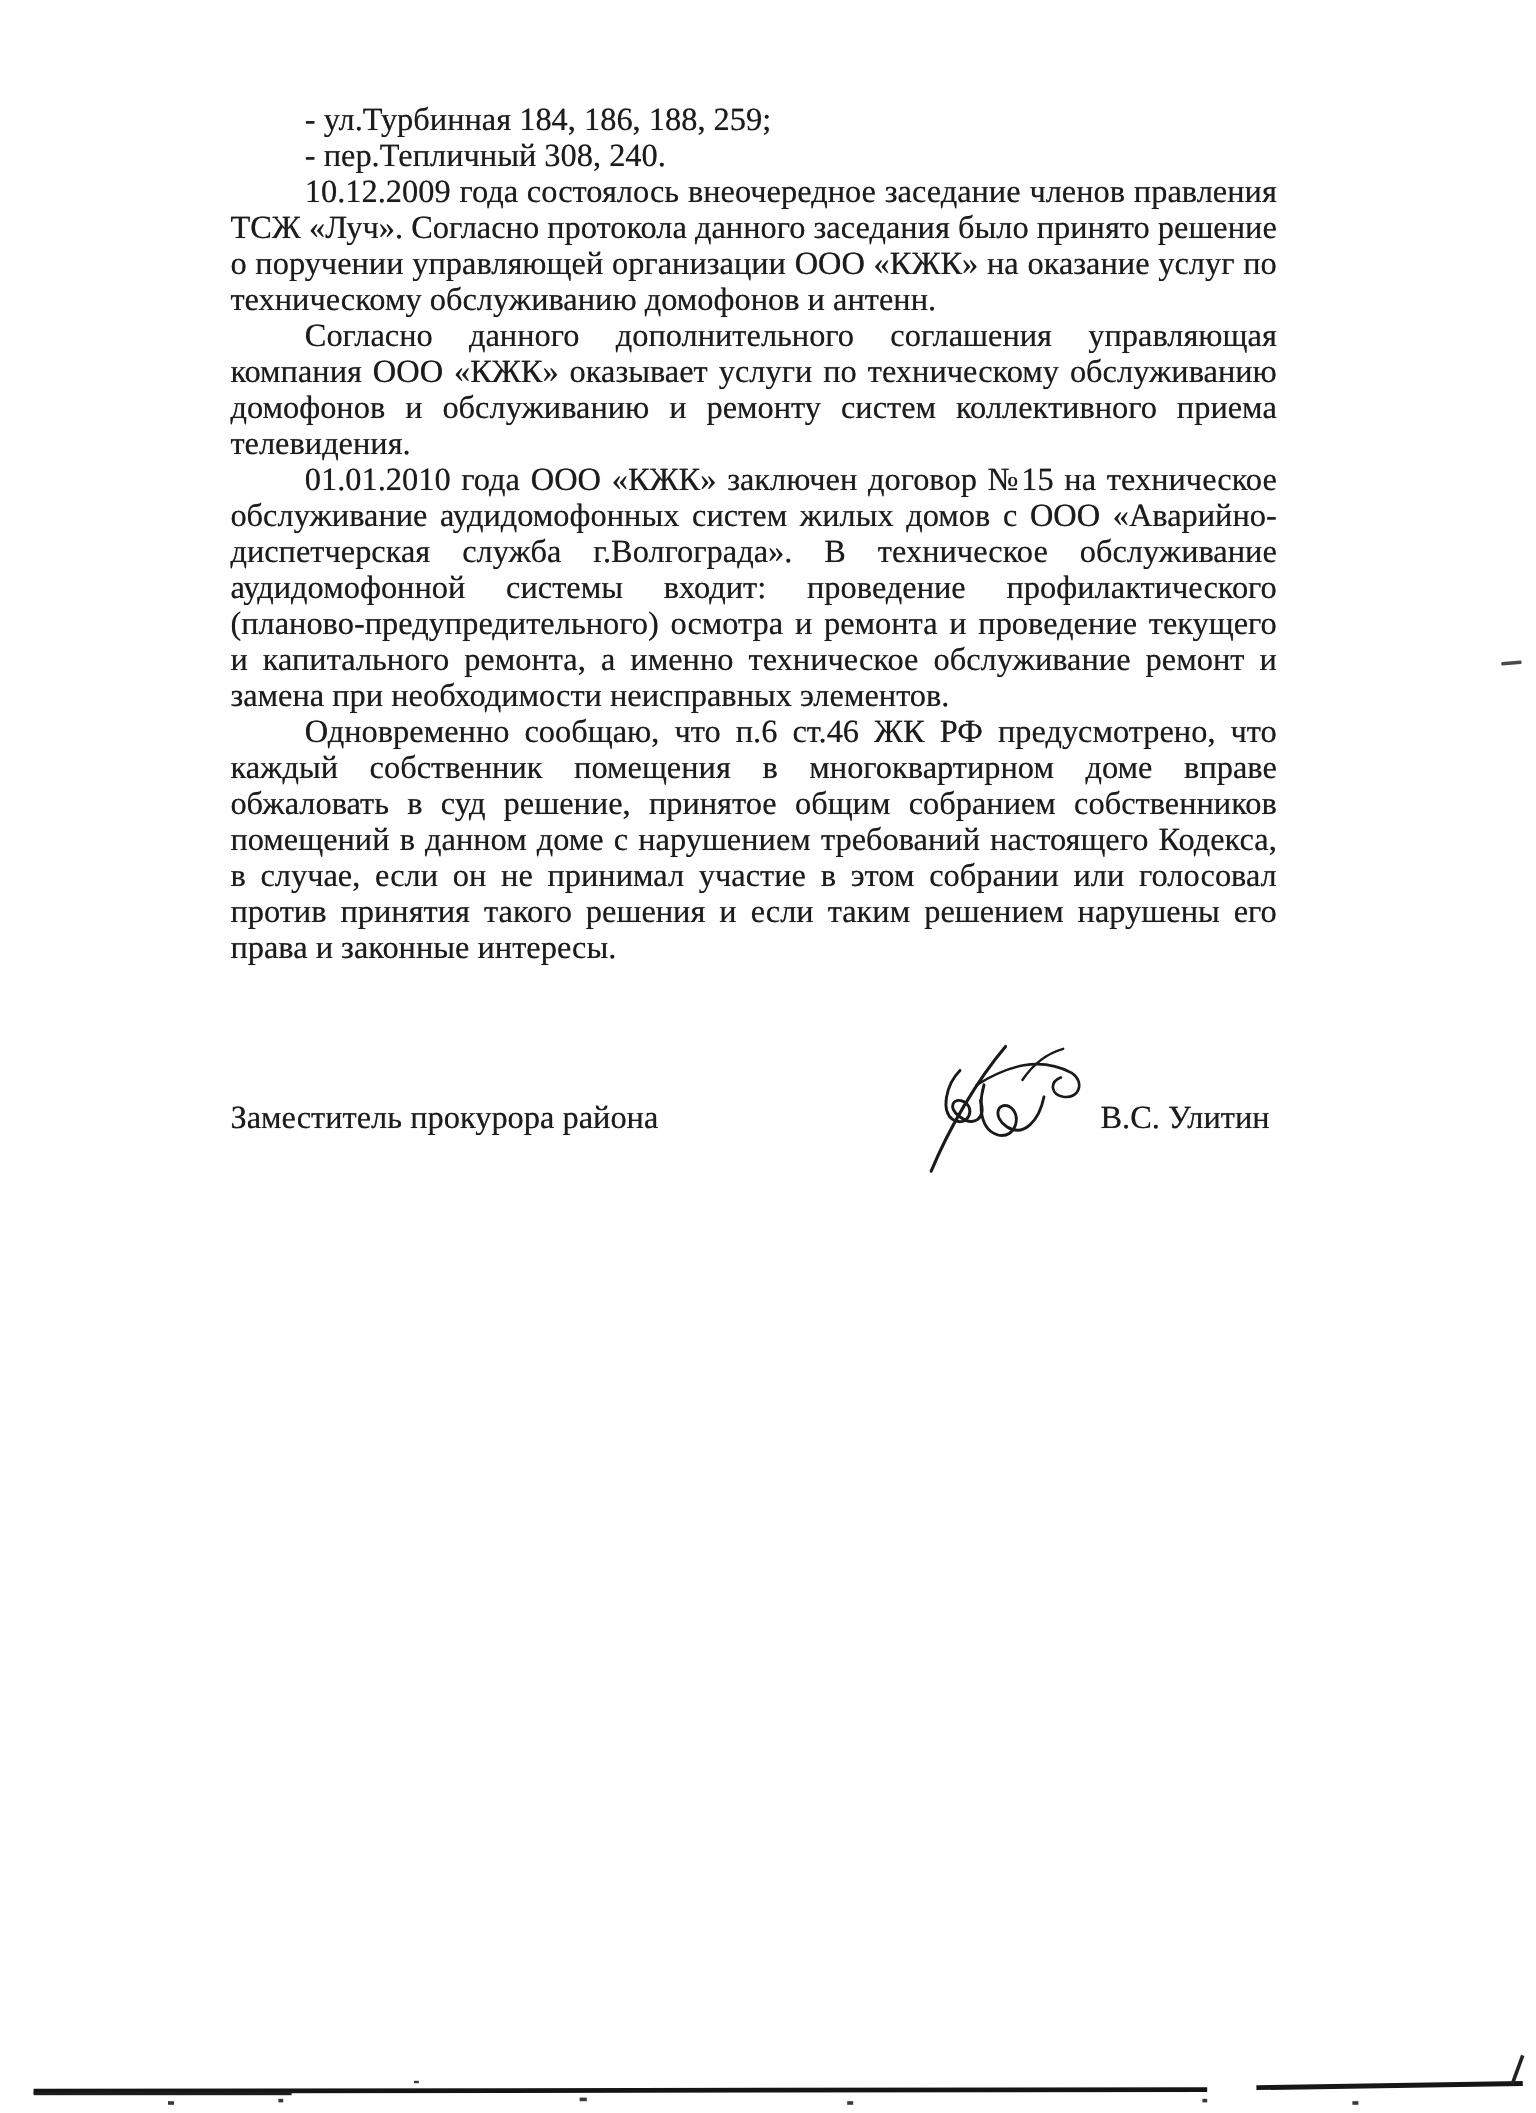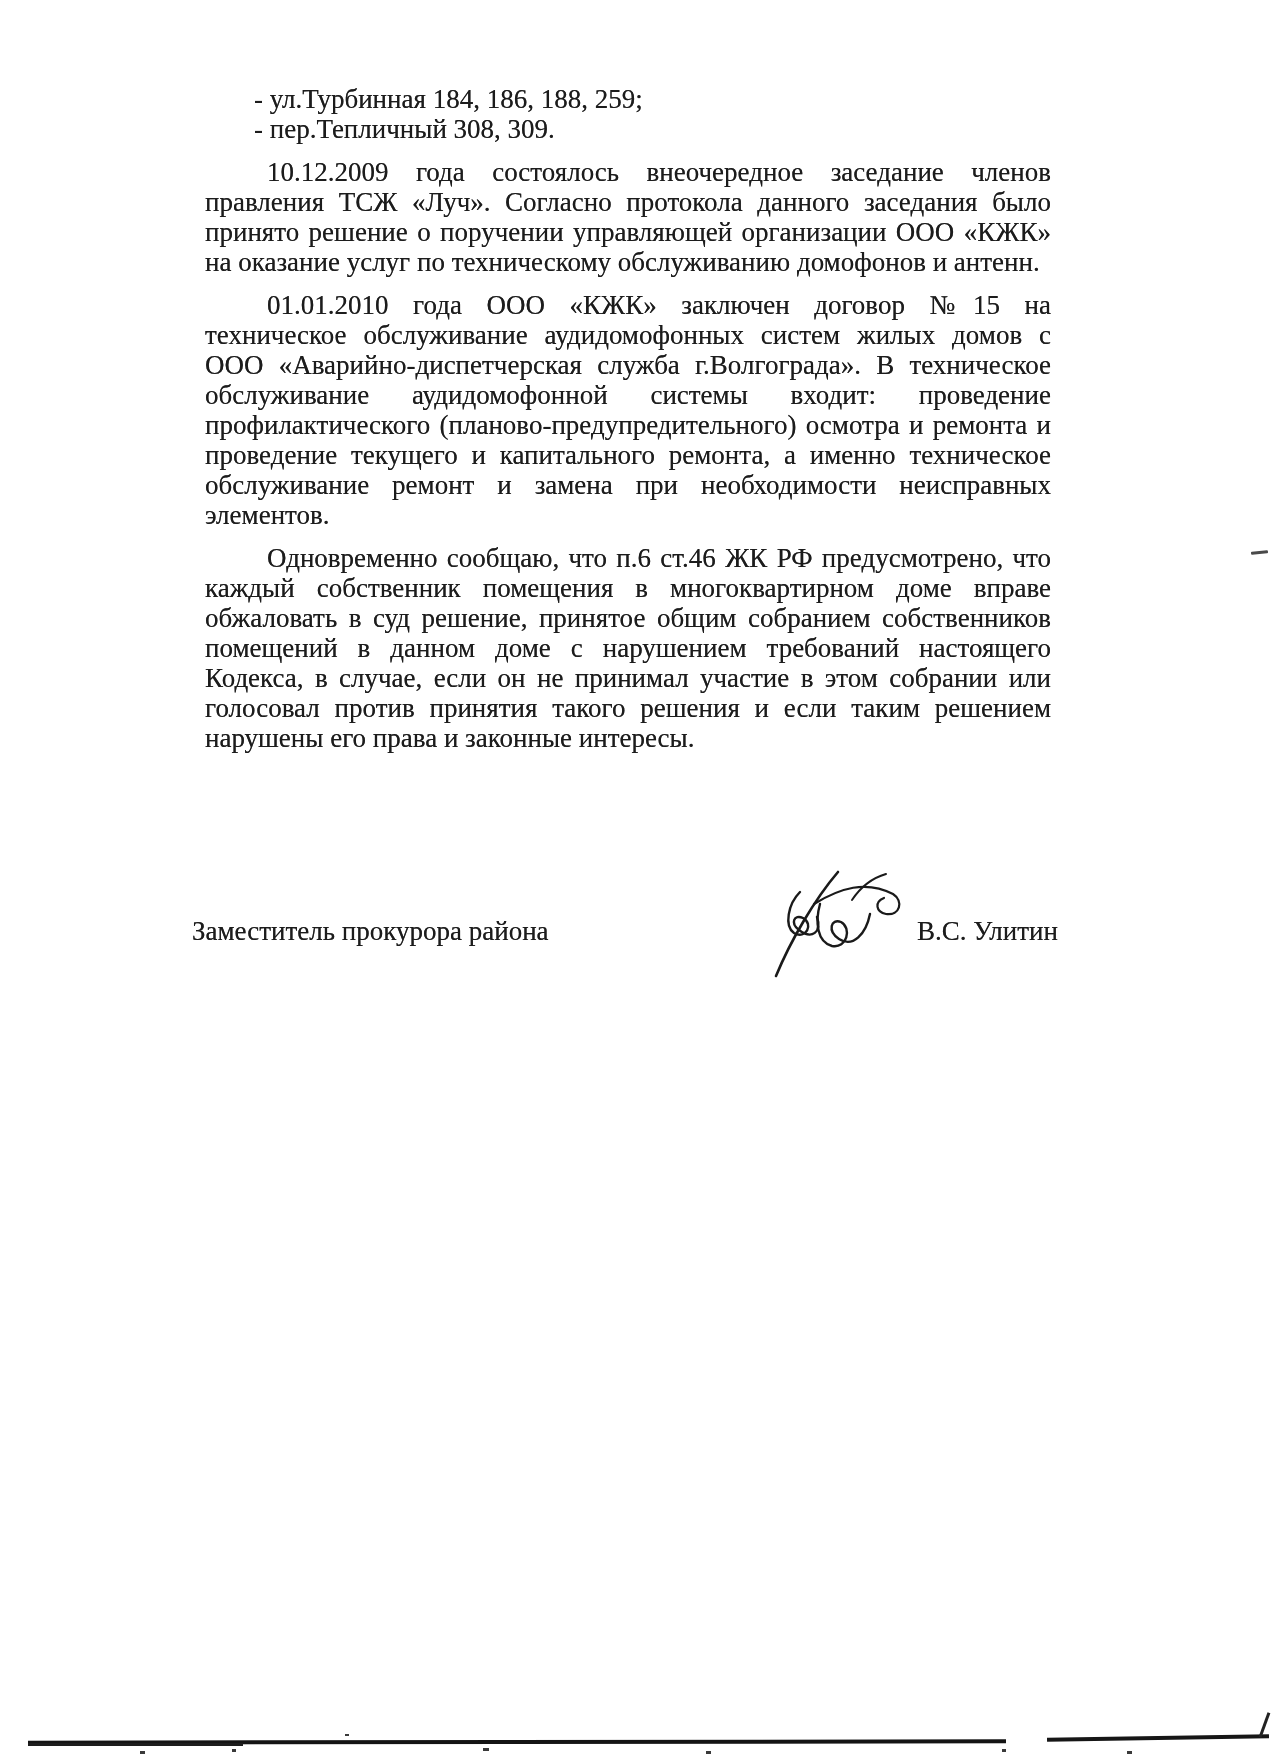--- a/index.html
+++ b/index.html
@@ -20,21 +20,21 @@
     font-size: 27px;
     line-height: 30px;
     text-shadow: 0 0 0.6px rgba(0,0,0,0.65);
   }
   .addr {
     margin: 0;
     padding-left: 62px;
     text-align: left;
   }
   .para {
-    margin: 13px;
+    margin: 0;
     text-indent: 62px;
     text-align: justify;
   }
   .sig-row {
     position: absolute;
     left: 192px;
     top: 916px;
     width: 872px;
     font-size: 27px;
     line-height: 30px;
@@ -104,22 +104,23 @@
   .speck.s6 { left: 1127px; top: 1751px; width: 5px; height: 3px; }
   .speck.s7 { left: 345px;  top: 1734px; width: 4px; height: 2px; }
 </style>
 </head>
 <body>
 
 <div class="page">
 
   <div class="textblock">
     <p class="addr">- ул.Турбинная 184, 186, 188, 259;</p>
-    <p class="addr">- пер.Тепличный 308, 309.</p>
+    <p class="addr">- пер.Тепличный 308, 240.</p>
     <p class="para">10.12.2009 года состоялось внеочередное заседание членов правления ТСЖ «Луч». Согласно протокола данного заседания было принято решение о поручении управляющей организации ООО «КЖК» на оказание услуг по техническому обслуживанию домофонов и антенн.</p>
+    <p class="para">Согласно данного дополнительного соглашения управляющая компания ООО «КЖК» оказывает услуги по техническому обслуживанию домофонов и обслуживанию и ремонту систем коллективного приема телевидения.</p>
     <p class="para">01.01.2010 года ООО «КЖК» заключен договор  №15 на техническое обслуживание аудидомофонных систем жилых домов с ООО «Аварийно-диспетчерская служба г.Волгограда». В техническое обслуживание аудидомофонной системы входит: проведение профилактического (планово-предупредительного) осмотра и ремонта и проведение текущего и капитального ремонта, а именно техническое обслуживание ремонт и замена при необходимости неисправных элементов.</p>
     <p class="para">Одновременно сообщаю, что п.6 ст.46 ЖК РФ предусмотрено, что каждый собственник помещения в многоквартирном доме вправе обжаловать в суд решение, принятое общим собранием собственников помещений в данном доме с нарушением требований настоящего Кодекса, в случае, если он не принимал участие в этом собрании или голосовал против принятия такого решения и если таким решением нарушены его права и законные интересы.</p>
   </div>
 
   <div class="sig-row">
     <span class="sig-title">Заместитель прокурора района</span>
     <span class="sig-name">В.С. Улитин</span>
   </div>
 
   <svg class="signature-svg" viewBox="0 0 152 108" xmlns="http://www.w3.org/2000/svg">

